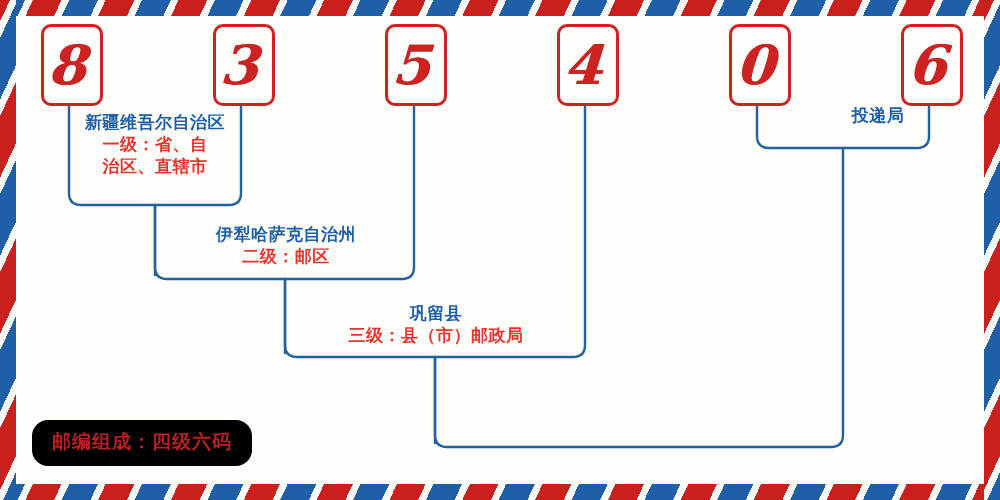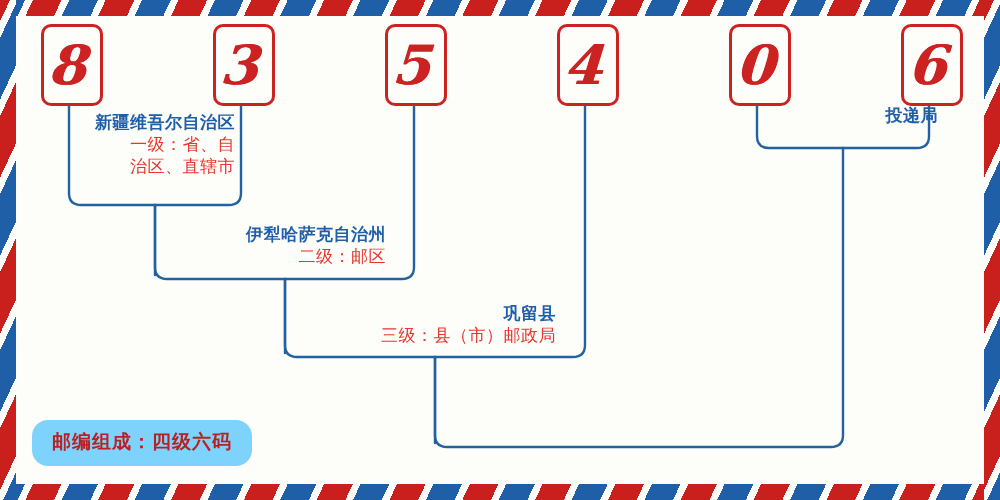--- a/index.html
+++ b/index.html
@@ -60,44 +60,44 @@
     line-height:1;
     transform:skewX(-6deg) scaleX(1.02);
     text-shadow:0.5px 0 0 #cc2222;
     user-select:none;
   }
 
   
   #wires{position:absolute;top:0;left:0;width:1000px;height:500px;z-index:2;}
 
   
-  .label-group{position:absolute;z-index:4;text-align:right;white-space:nowrap;}
+  .label-group{position:absolute;z-index:4;text-align:center;white-space:nowrap;}
   .label-name{
     color:#1f5fa8;
     font-family:"DejaVu Serif", serif;
     font-weight:bold;
     font-size:17px;
     line-height:1.25;
     letter-spacing:0.5px;
   }
   .label-level{
     color:#e8352e;
     font-family:"DejaVu Sans", sans-serif;
-    font-weight:normal;
+    font-weight:bold;
     font-size:17px;
     line-height:1.3;
     letter-spacing:0.5px;
   }
 
   
   #footer-badge{
     position:absolute;
     left:32px;top:420px;
     padding:9px 20px 11px 20px;
-    background:#7dd3fc;
+    background:#000000;
     border-radius:16px;
     z-index:4;
   }
   #footer-badge .txt{
     color:#bb1f22;
     font-family:"DejaVu Serif", serif;
     font-weight:bold;
     font-size:19px;
     letter-spacing:1px;
     white-space:nowrap;

